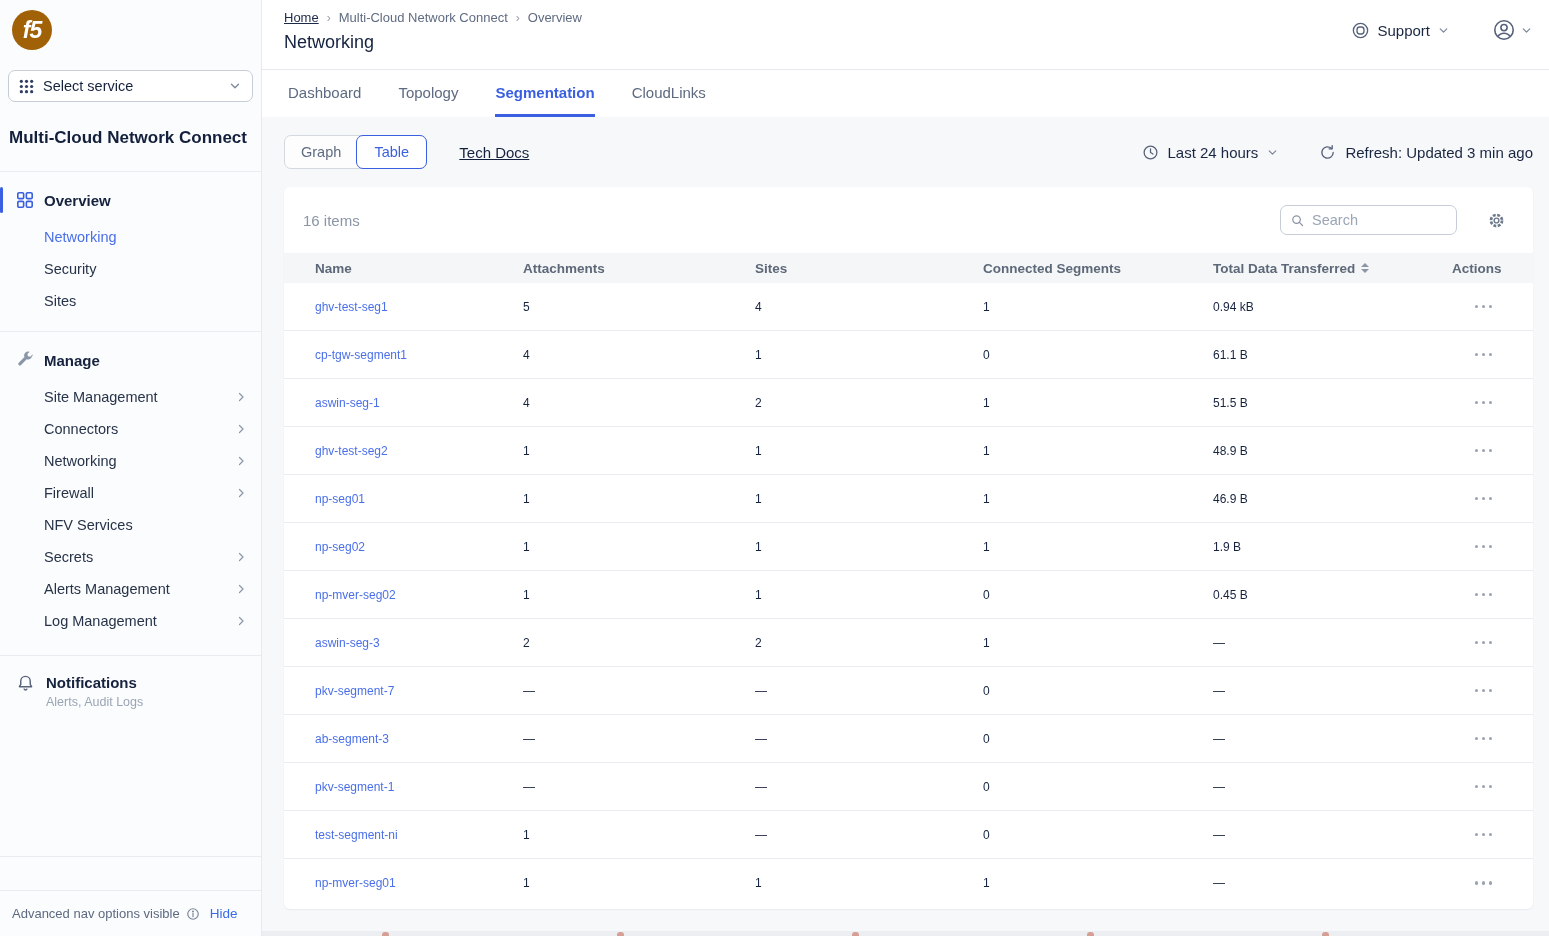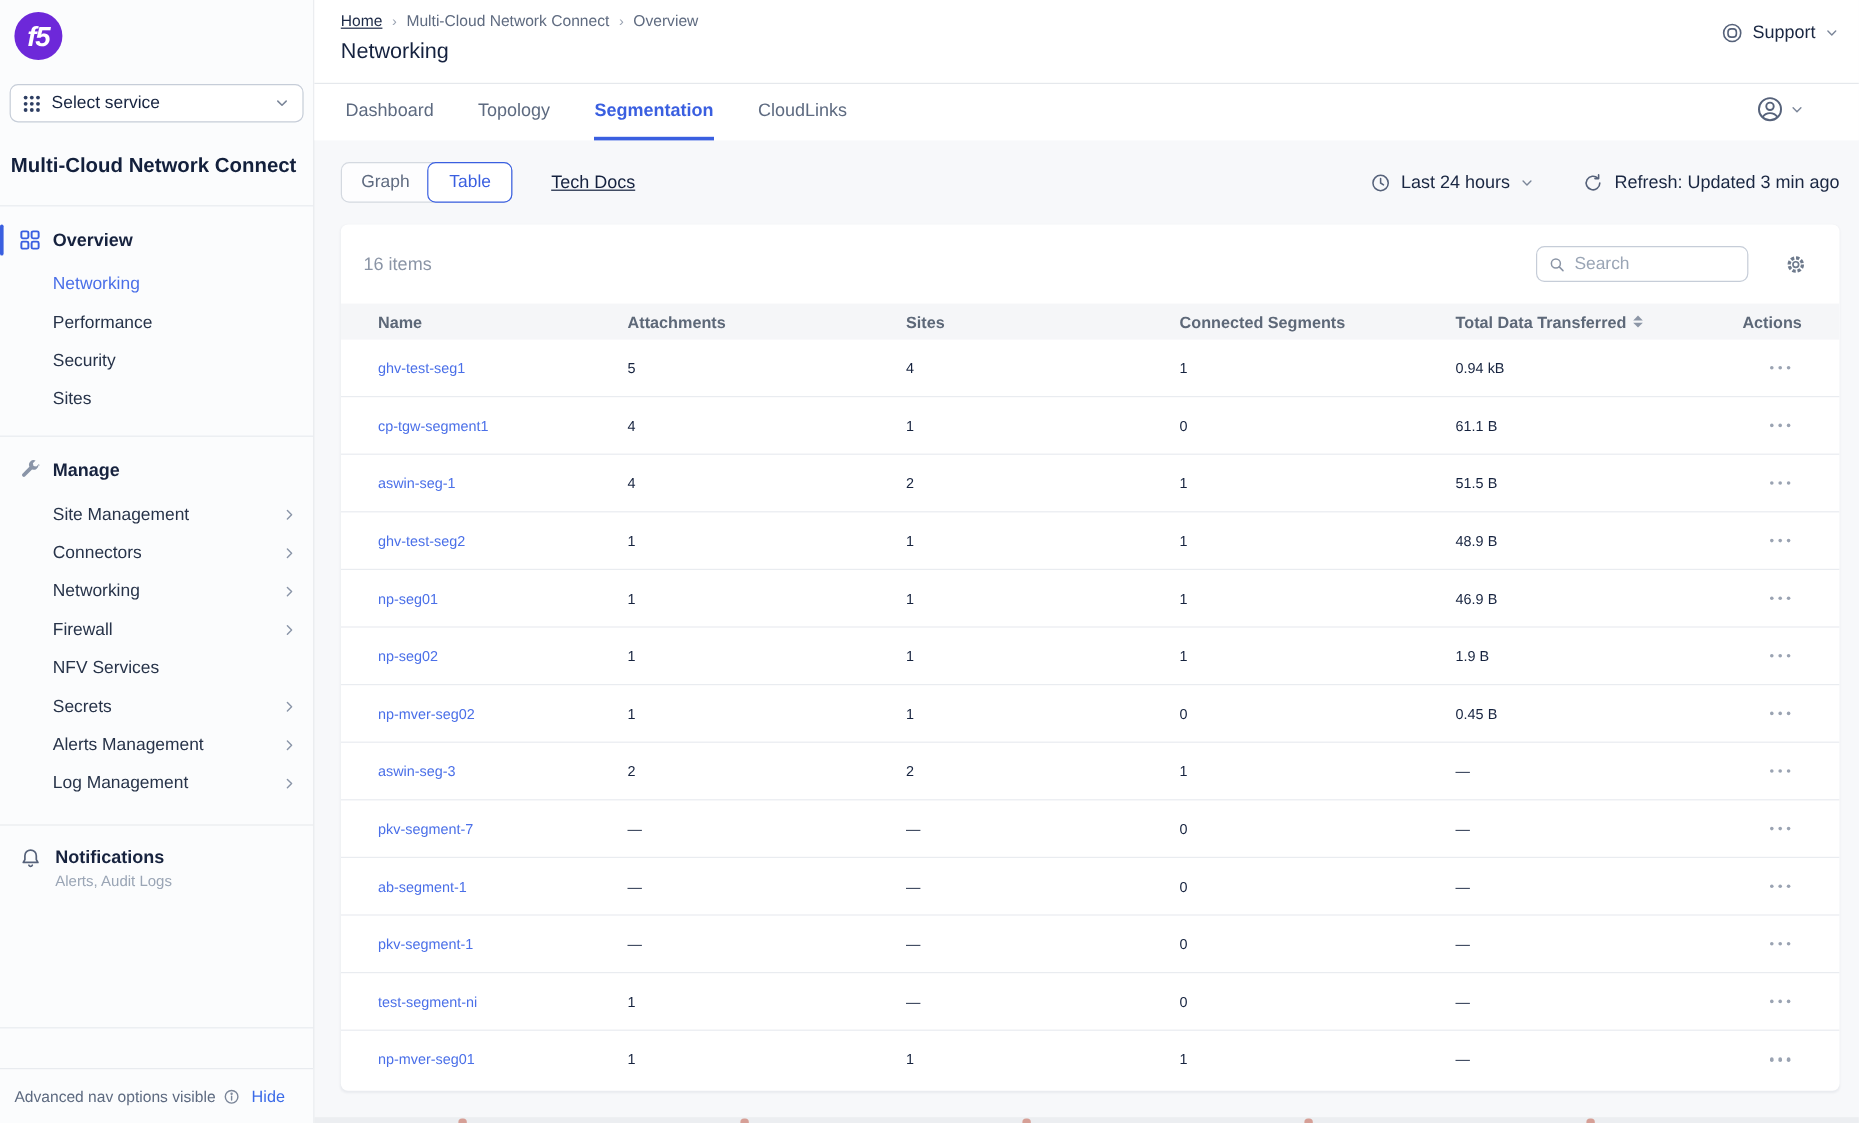--- a/index.html
+++ b/index.html
@@ -3,21 +3,21 @@
 <meta charset="utf-8">
 <style>
   * { margin:0; padding:0; box-sizing:border-box; }
   html,body { width:1549px; height:936px; overflow:hidden;
     font-family:"Liberation Sans", sans-serif; background:#f7f8fa; color:#1a2742; }
 
   
   .sidebar { position:absolute; left:0; top:0; width:262px; height:936px;
     background:#fbfcfd; border-right:1px solid #e6e9ed; }
   .logo-wrap { padding:10px 0 0 12px; }
-  .f5-logo { width:40px; height:40px; border-radius:50%; background:#6d28d9;
+  .f5-logo { width:40px; height:40px; border-radius:50%; background:#a16207;
     color:#fff; display:flex; align-items:center; justify-content:center;
     font-weight:700; font-style:italic; font-size:23px; letter-spacing:-1px; }
   .service-select { margin:20px 8px 0 8px; height:32px; background:#fff;
     border:1px solid #c6cdd8; border-radius:7px; display:flex; align-items:center;
     padding:0 10px; cursor:pointer; }
   .service-select .label { flex:1; margin-left:9px; font-size:14.5px; color:#16233f; }
   .ws-title { margin:22px 10px 0 9px; font-size:17px; line-height:27px;
     font-weight:700; color:#13203c; }
   .nav { margin-top:20px; border-top:1px solid #e8ebef; padding-top:13px; }
   .nav-section-head { display:flex; align-items:center; height:30px; position:relative; padding-left:16px; cursor:pointer;}
@@ -44,21 +44,21 @@
 
   
   .main { position:absolute; left:262px; top:0; width:1287px; height:936px; }
   .topbar { height:70px; background:#fff; border-bottom:1px solid #e5e8ec;
     padding:10px 16px 0 22px; position:relative; }
   .breadcrumb { display:flex; align-items:center; gap:8px; font-size:13px; color:#5f6b80; }
   .crumb-home { color:#1d2a47; text-decoration:underline; cursor:pointer; }
   .crumb-sep { color:#9aa3b2; font-size:12px; }
   .crumb { color:#5f6b80; }
   .page-title { margin-top:7px; font-size:18px; font-weight:500; color:#15223f; }
-  .topbar-right { position:absolute; right:16px; top:18px; display:flex; align-items:center; gap:42px;flex-direction:column; }
+  .topbar-right { position:absolute; right:16px; top:18px; display:flex; align-items:center; gap:42px; }
   .support-group { display:flex; align-items:center; gap:7px; cursor:pointer; }
   .support-label { font-size:15px; color:#1a2742; }
   .account-group { display:flex; align-items:center; gap:4px; cursor:pointer; }
 
   .tabsbar { height:47px; background:#fff; display:flex; align-items:flex-end;
     gap:37px; padding:0 0 0 26px; }
   .tab { font-size:15px; color:#5d6a80; padding-bottom:13px; cursor:pointer; border-bottom:3px solid transparent; }
   .tab.active { color:#3a5fe0; font-weight:700; border-bottom-color:#3a5fe0; }
 
   .toolbar { margin:18px 16px 0 22px; display:flex; align-items:center; }
@@ -151,23 +151,20 @@
         </svg>
       </span>
       <span class="sec-label">Overview</span>
     </div>
     <div class="nav-sub">
 
         <div class="nav-sub-item">
           <span class="lbl active">Networking</span>
         </div>
 
-        <div class="nav-sub-item">
-          <span class="lbl">Performance</span>
-        </div>
 
         <div class="nav-sub-item">
           <span class="lbl">Security</span>
         </div>
 
         <div class="nav-sub-item">
           <span class="lbl">Sites</span>
         </div>
       </div>
 
@@ -543,21 +540,21 @@
           <div class="cell-actions">
             <button class="dots-btn">
               <i></i>
               <i></i>
               <i></i>
             </button>
           </div>
         </div>
 
         <div class="grid-row trow">
-          <a class="name-link">ab-segment-1</a>
+          <a class="name-link">ab-segment-3</a>
           <div>—</div>
           <div>—</div>
           <div>0</div>
           <div>—</div>
           <div class="cell-actions">
             <button class="dots-btn">
               <i></i>
               <i></i>
               <i></i>
             </button>

